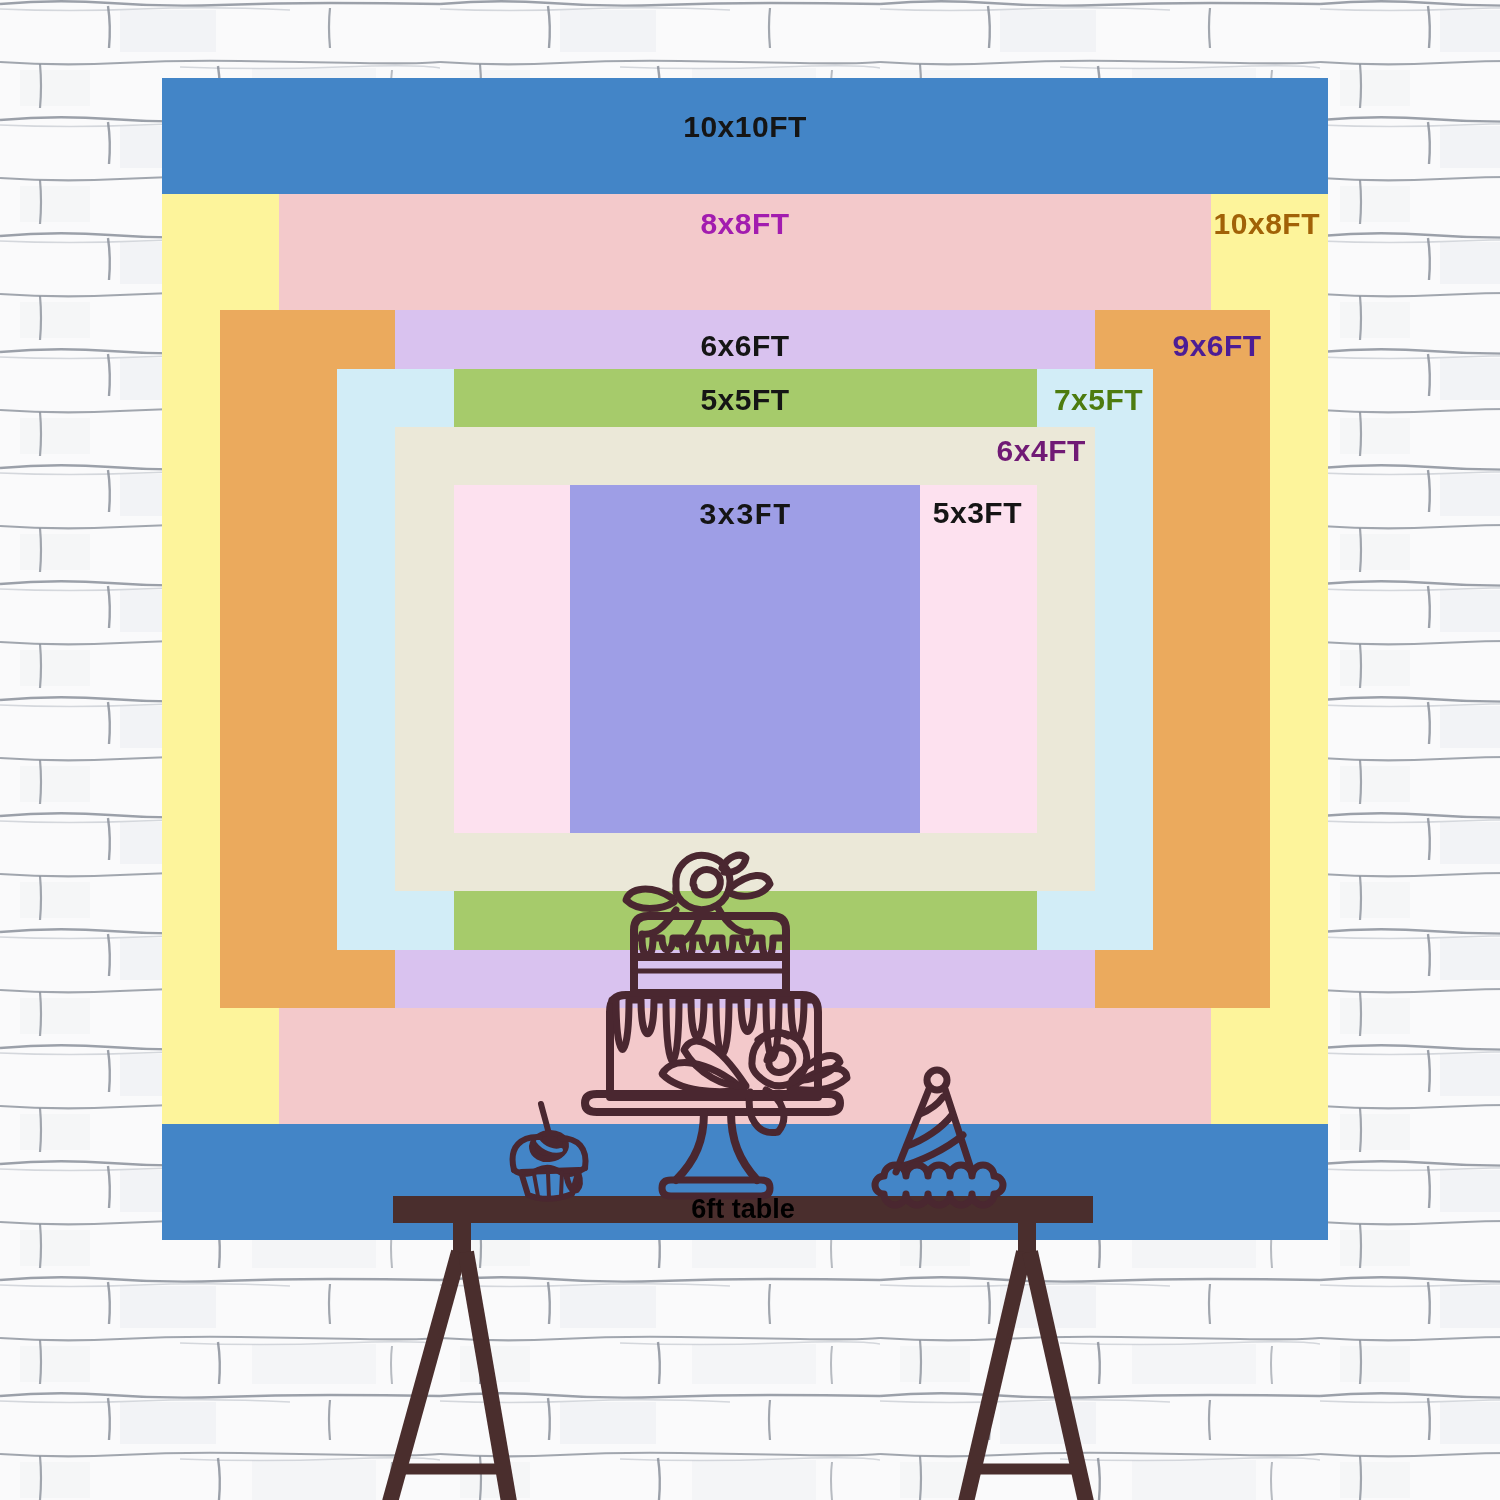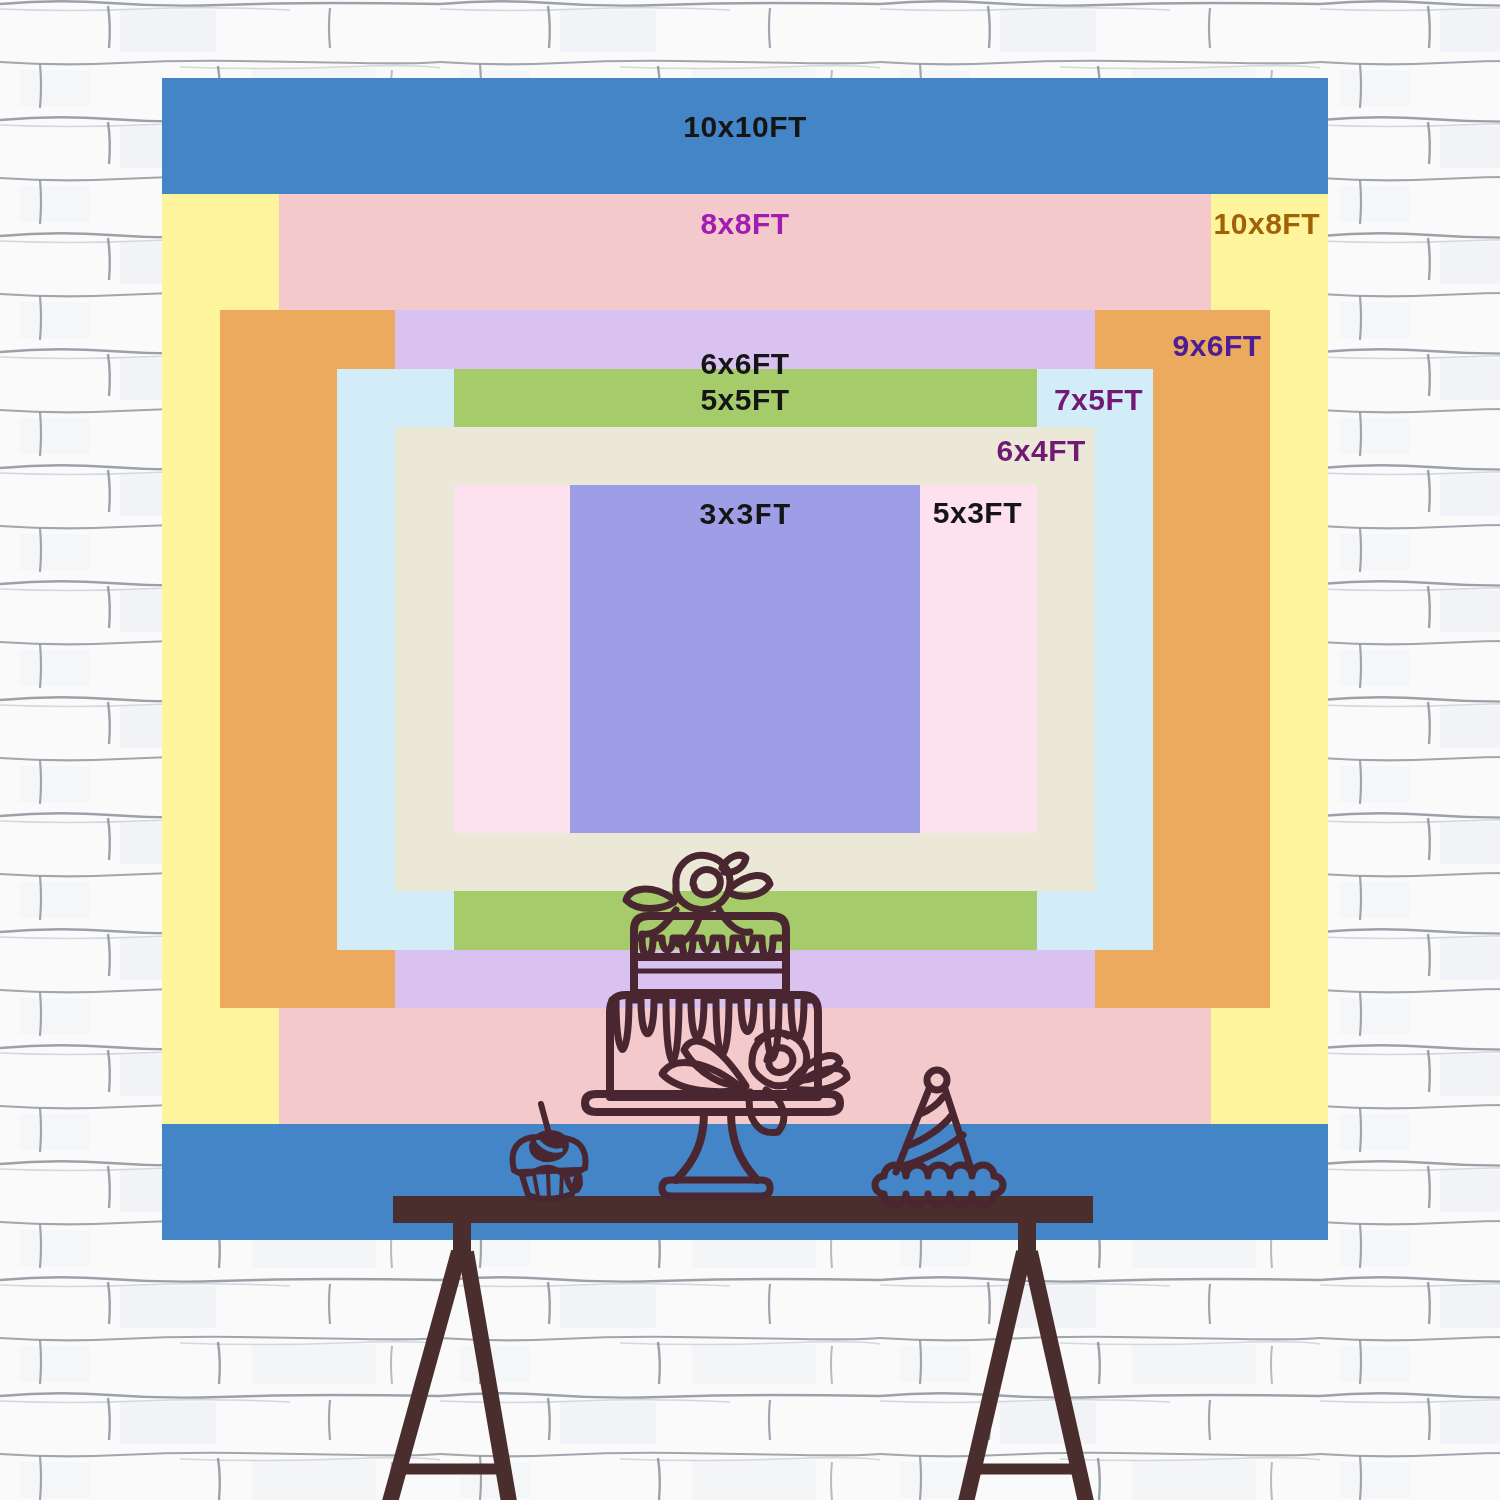--- a/index.html
+++ b/index.html
@@ -45,23 +45,23 @@
   <div class="backdrop" id="backdrop" style="left: 162px; top: 78px; width: 1166px; height: 1162px;">
       <div class="size-rect" style="left: 0px; top: 0px; width: 1166px; height: 1162px; background: rgb(67, 133, 199); z-index: 0;"></div>
       <div class="size-label" style="color: rgb(21, 21, 21); left: 50%; transform: translateX(-50%); top: 32px;">10x10FT</div>
       <div class="size-rect" style="left: 0px; top: 116.2px; width: 1166px; height: 929.6px; background: rgb(253, 244, 155); z-index: 1;"></div>
       <div class="size-label" style="color: #a16207; right: 8px; top: 129.2px;">10x8FT</div>
       <div class="size-rect" style="left: 116.6px; top: 116.2px; width: 932.8px; height: 929.6px; background: rgb(243, 201, 203); z-index: 2;"></div>
       <div class="size-label" style="color: #a21caf; left: 50%; transform: translateX(-50%); top: 129.2px;">8x8FT</div>
       <div class="size-rect" style="left: 58.3px; top: 232.4px; width: 1049.4px; height: 697.2px; background: rgb(235, 170, 93); z-index: 3;"></div>
       <div class="size-label" style="color: #4c1d95; right: 66.3px; top: 251.4px;">9x6FT</div>
       <div class="size-rect" style="left: 233.2px; top: 232.4px; width: 699.6px; height: 697.2px; background: rgb(217, 194, 239); z-index: 4;"></div>
-      <div class="size-label" style="color: rgb(21, 21, 21); left: 50%; transform: translateX(-50%); top: 251.4px; margin-top: 18px;">6x6FT</div>
+      <div class="size-label" style="color: rgb(21, 21, 21); left: 50%; transform: translateX(-50%); top: 251.4px;">6x6FT</div>
       <div class="size-rect" style="left: 174.9px; top: 290.5px; width: 816.2px; height: 581px; background: rgb(210, 237, 247); z-index: 5;"></div>
-      <div class="size-label" style="color: #701a75; right: 184.9px; top: 304.5px;">7x5FT</div>
+      <div class="size-label" style="color: #4d7c0f; right: 184.9px; top: 304.5px;">7x5FT</div>
       <div class="size-rect" style="left: 291.5px; top: 290.5px; width: 583px; height: 581px; background: rgb(166, 203, 107); z-index: 6;"></div>
       <div class="size-label" style="color: rgb(21, 21, 21); left: 50%; transform: translateX(-50%); top: 304.5px;">5x5FT</div>
       <div class="size-rect" style="left: 233.2px; top: 348.6px; width: 699.6px; height: 464.8px; background: rgb(235, 232, 216); z-index: 7;"></div>
       <div class="size-label" style="color: #701a75; right: 242.2px; top: 355.6px;">6x4FT</div>
       <div class="size-rect" style="left: 291.5px; top: 406.7px; width: 583px; height: 348.6px; background: rgb(253, 225, 239); z-index: 8;"></div>
       <div class="size-label" style="color: rgb(21, 21, 21); right: 306px; top: 417.7px;">5x3FT</div>
       <div class="size-rect" style="left: 408.1px; top: 406.7px; width: 349.8px; height: 348.6px; background: rgb(158, 158, 230); z-index: 9;"></div>
       <div class="size-label" style="color: rgb(21, 21, 21); left: 50%; transform: translateX(-50%); top: 420.7px; font-family: Liberation Mono, monospace;">3x3FT</div>
     </div>
 
@@ -134,13 +134,14 @@
       <circle cx="937" cy="1080" r="10"></circle>
       <path d="M 929 1089 L 896 1172"></path>
       <path d="M 945 1089 L 972 1172"></path>
       <path d="M 920 1114 C 930 1110 938 1104 943 1097"></path>
       <path d="M 907 1146 C 924 1140 942 1128 952 1115"></path>
       <path d="M 899 1167 C 920 1162 946 1149 963 1135"></path>
       <path d="M 884 1176 a 11 11 0 0 1 22 0 a 11 11 0 0 1 22 0 a 11 11 0 0 1 22 0 a 11 11 0 0 1 22 0 a 11 11 0 0 1 22 0 a 9 9 0 0 1 0 18 a 11 11 0 0 1 -22 0 a 11 11 0 0 1 -22 0 a 11 11 0 0 1 -22 0 a 11 11 0 0 1 -22 0 a 11 11 0 0 1 -22 0 a 9 9 0 0 1 0 -18 Z"></path>
     </g>
   </svg>
 
+  <div class="table-label" style="left:393px;top:1196px;width:700px;height:27px;">6ft table</div>
 </div>
 
 </body></html>

